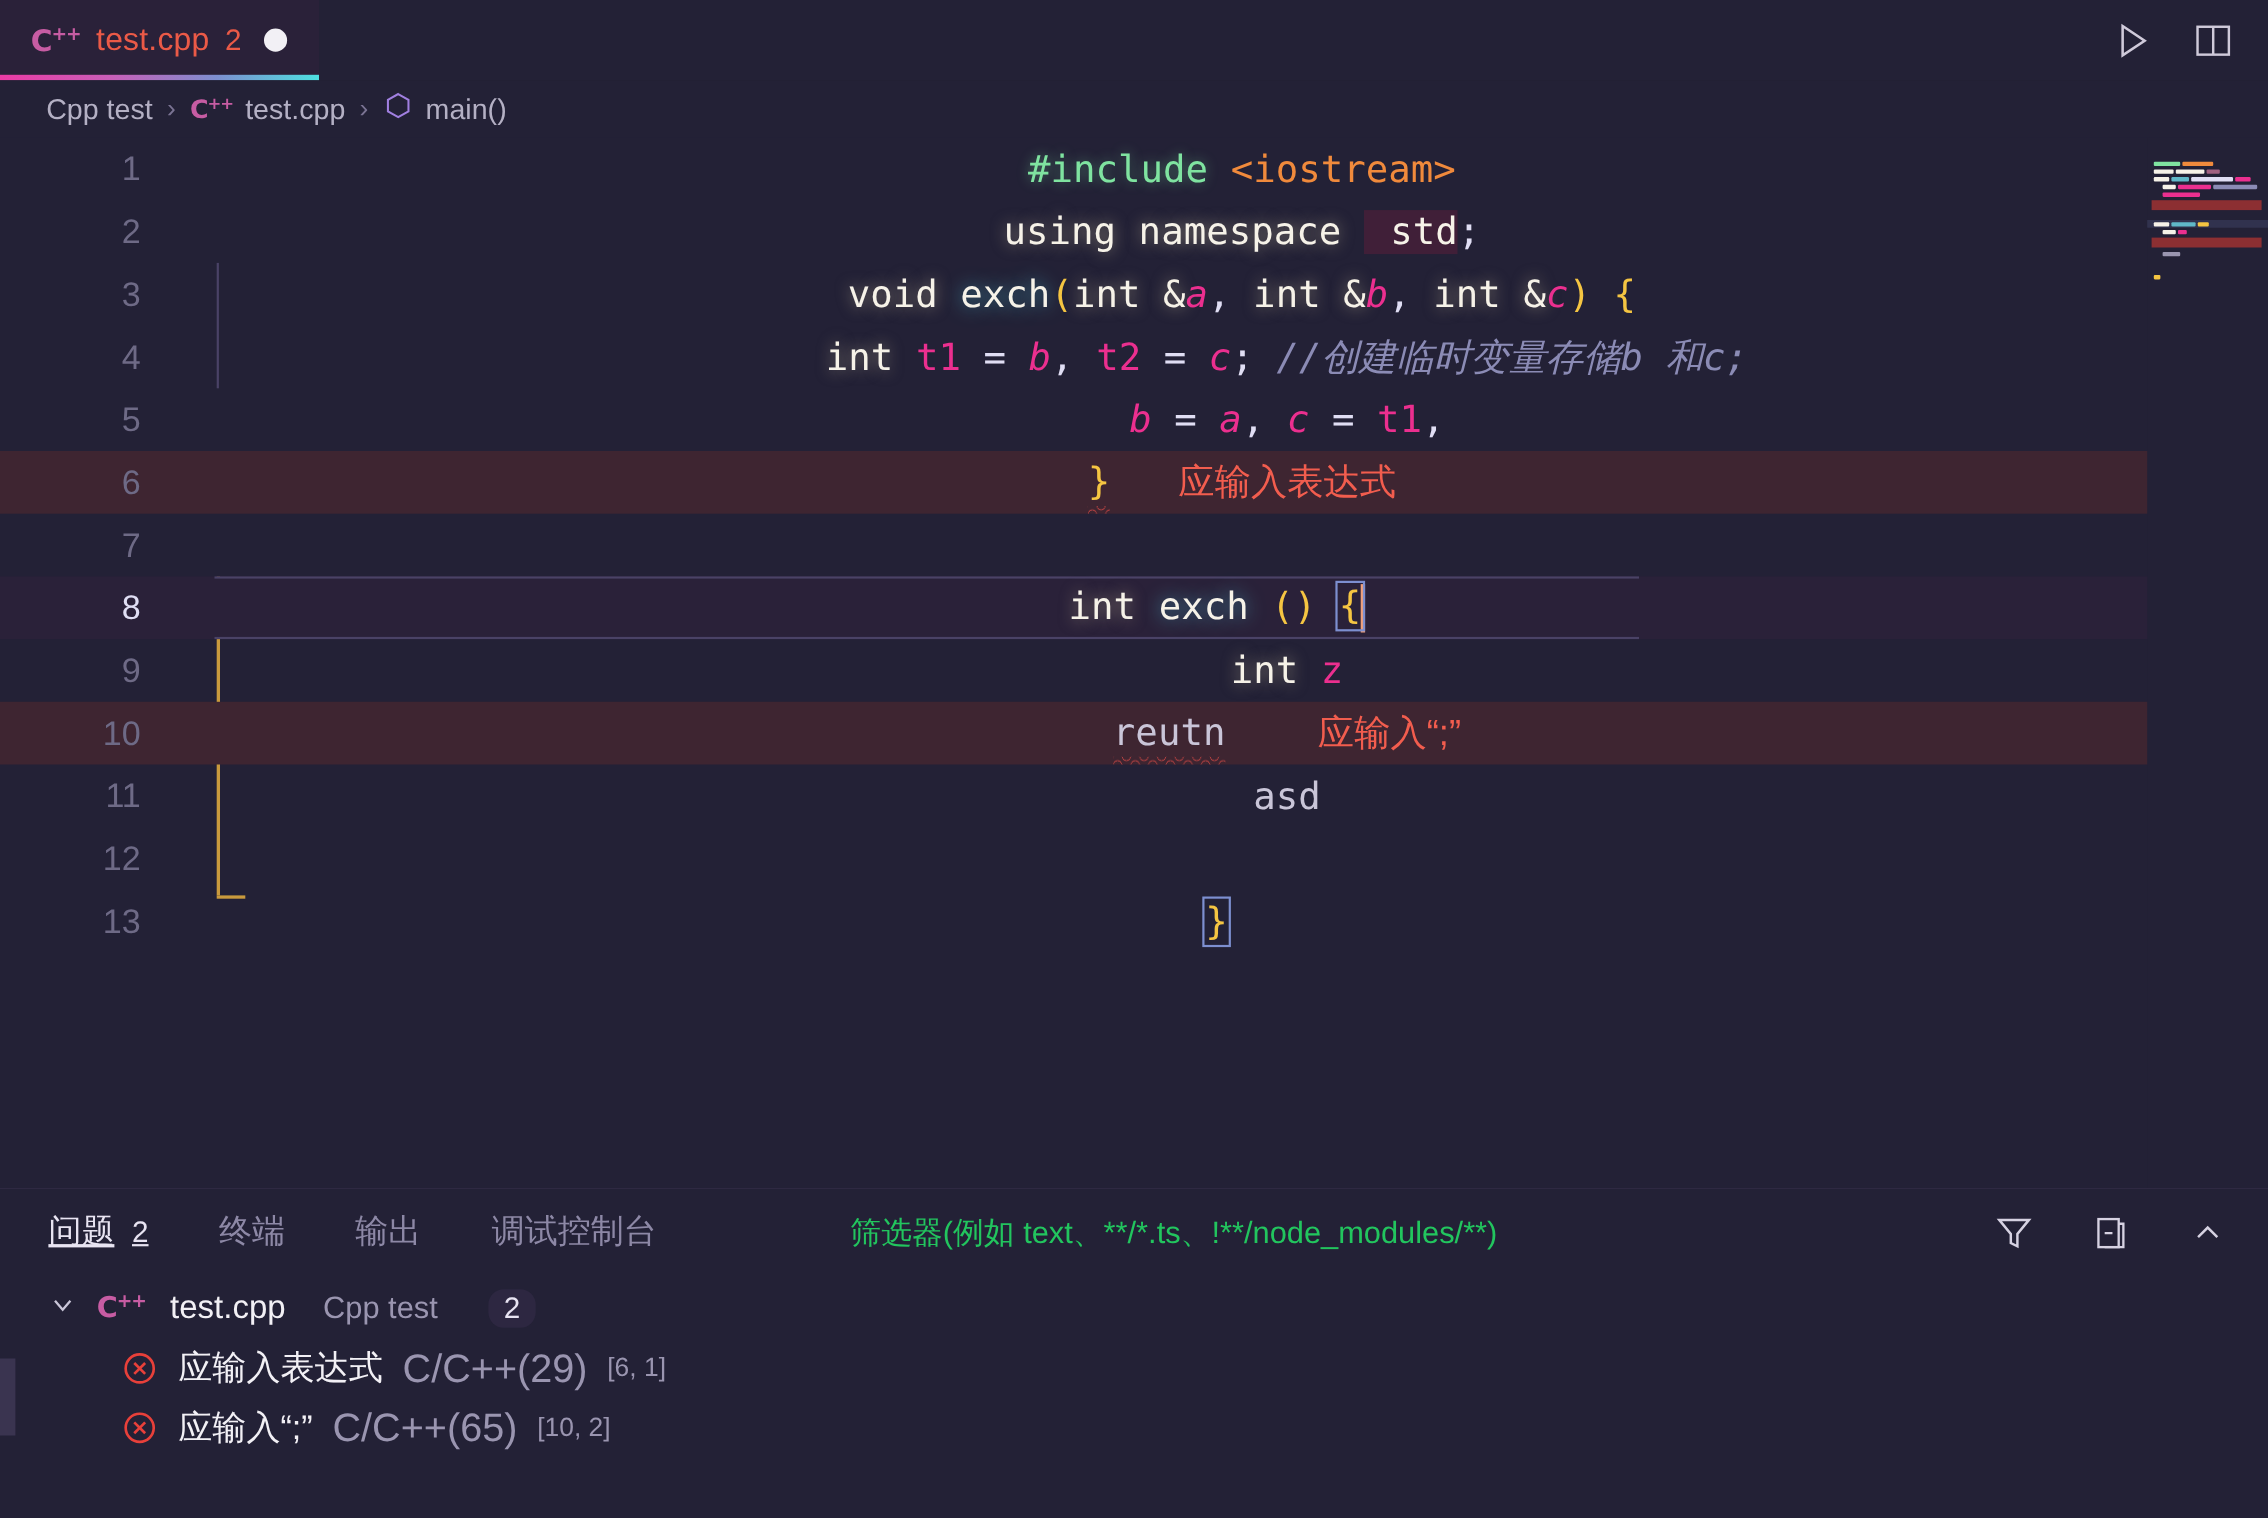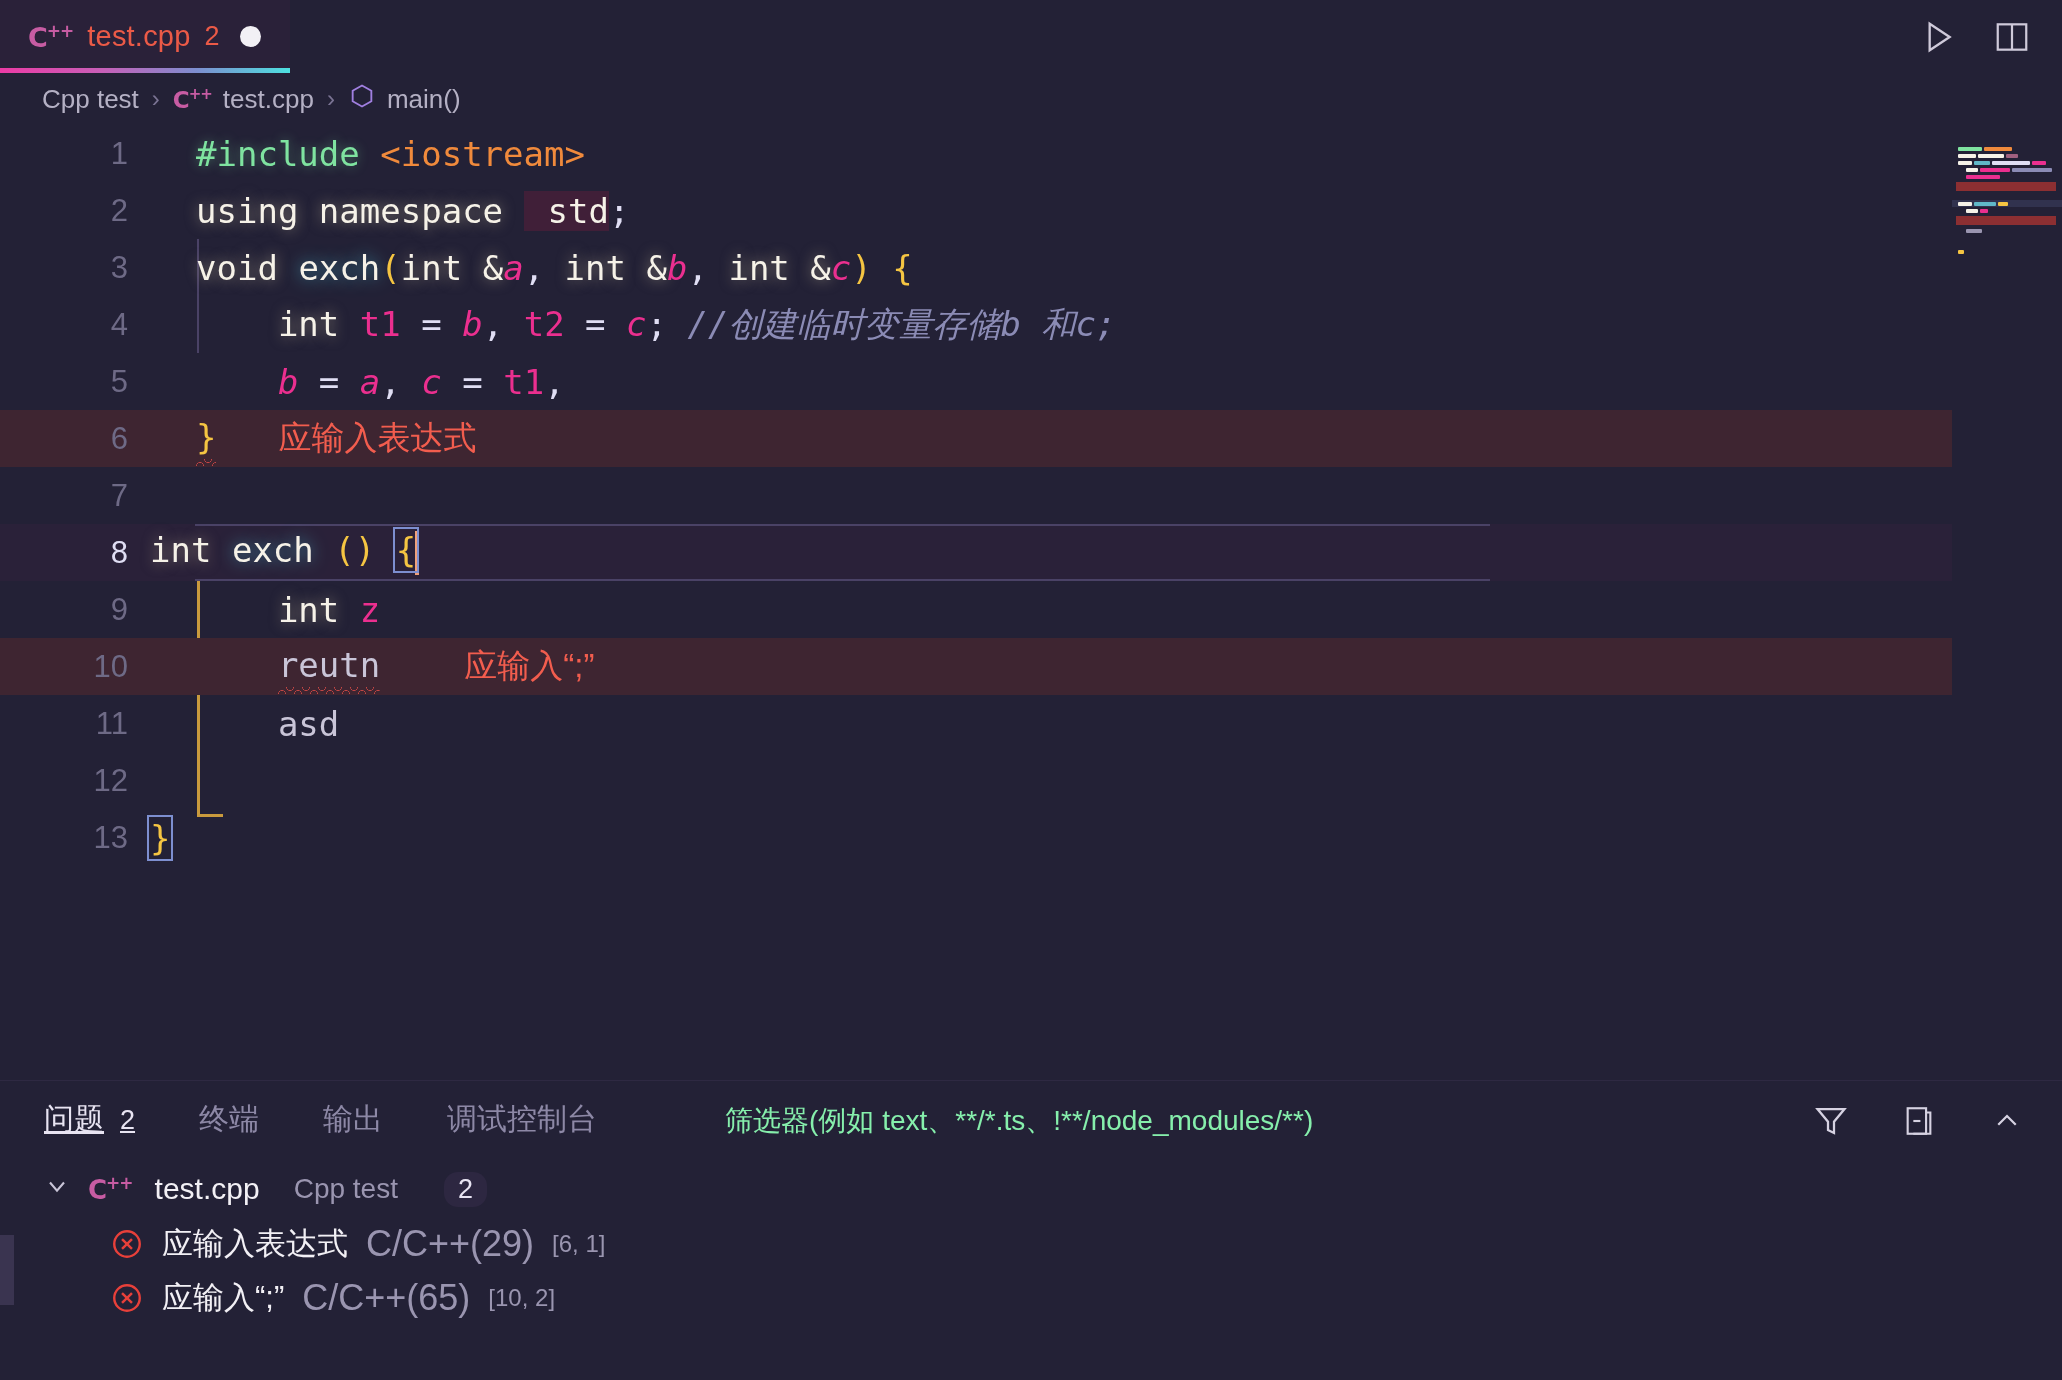--- a/index.html
+++ b/index.html
@@ -76,21 +76,21 @@
     font-family: "DejaVu Sans Mono", monospace;
     font-size: 34px;
     white-space: pre;
   }
   .lnum {
     width: 150px; text-align: right; padding-right: 22px;
     color: #6e6a86; font-size: 31px; flex: 0 0 150px;
     font-family: "Liberation Sans", sans-serif;
   }
   .lnum.active { color: #e0def4; }
-  .ltext { position: relative; flex: 1; padding-left: 46px; }
+  .ltext { position: relative; flex: 1; padding-left: 46px; text-align: center; }
 
   
   .line.err-bg { background: #3e2531; }
   .line.cur-bg { background: #2a2139; }
 
   
   .cur-border {
     position: absolute; left: 195px; right: 572px; top: 0; bottom: 0;
     border-top: 2px solid #4a4266; border-bottom: 2px solid #4a4266;
   }
@@ -169,21 +169,21 @@
     height: 80px; display: flex; align-items: center; padding-left: 44px; gap: 0;
   }
   .p-tab {
     display: flex; align-items: baseline; gap: 16px;
     font-size: 30px; color: #8d88a6; margin-right: 64px; cursor: pointer;
     position: relative; padding-bottom: 4px;
   }
   .p-tab.active { color: #e8e4f2; text-decoration: underline; }
   .p-count { font-size: 27px; color: #e8e4f2; }
   .p-filter {
-    margin-left: 64px; font-size: 28px; color: #86efac;
+    margin-left: 112px; font-size: 28px; color: #22c55e;
     flex: 1; cursor: text;
   }
   .p-actions { display: flex; align-items: center; gap: 46px; padding-right: 34px; }
   .p-ic { width: 42px; height: 42px; display: flex; align-items: center; justify-content: center; cursor: pointer; }
 
   .prob-file {
     display: flex; align-items: center; gap: 16px;
     padding: 0 0 0 42px; height: 56px; cursor: pointer;
   }
   .chev { color: #c9c5d8; font-size: 28px; width: 30px; text-align: center; }

